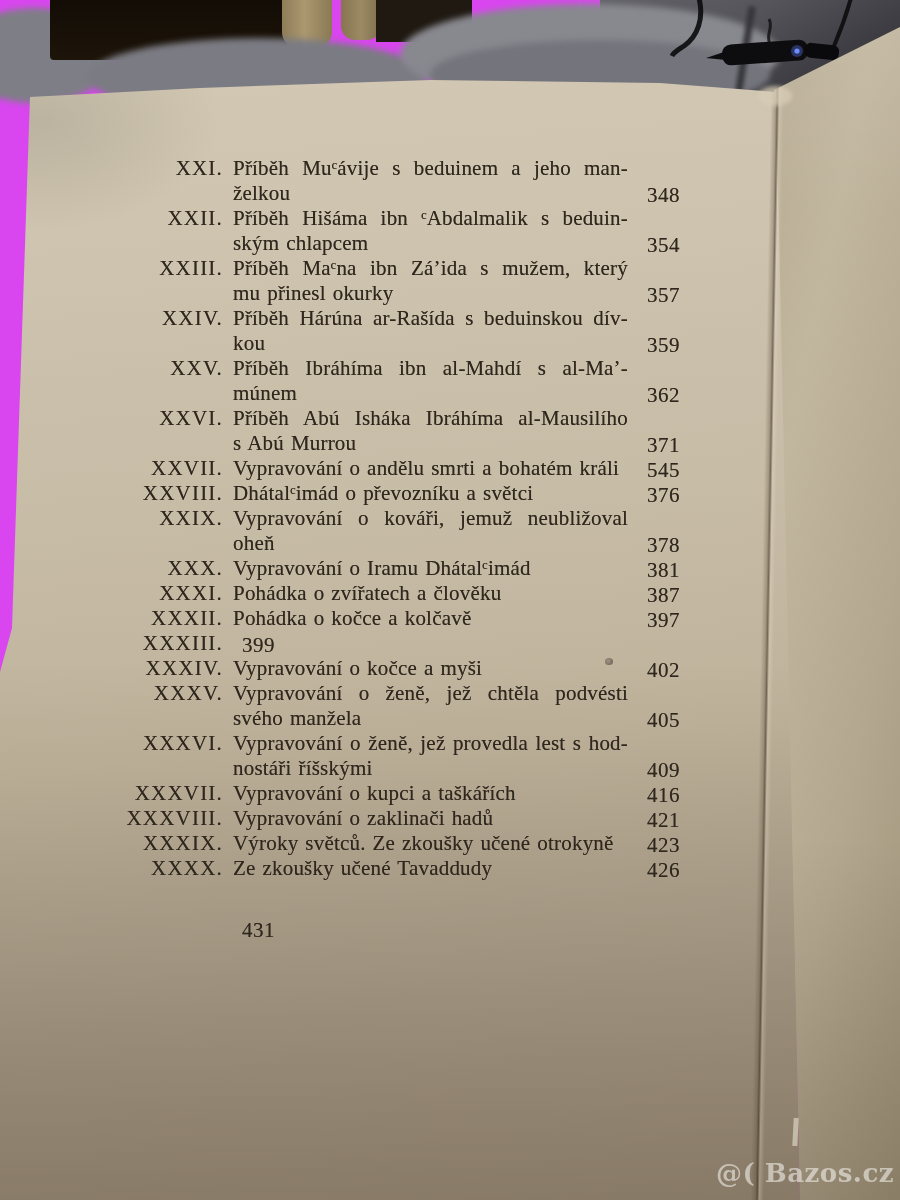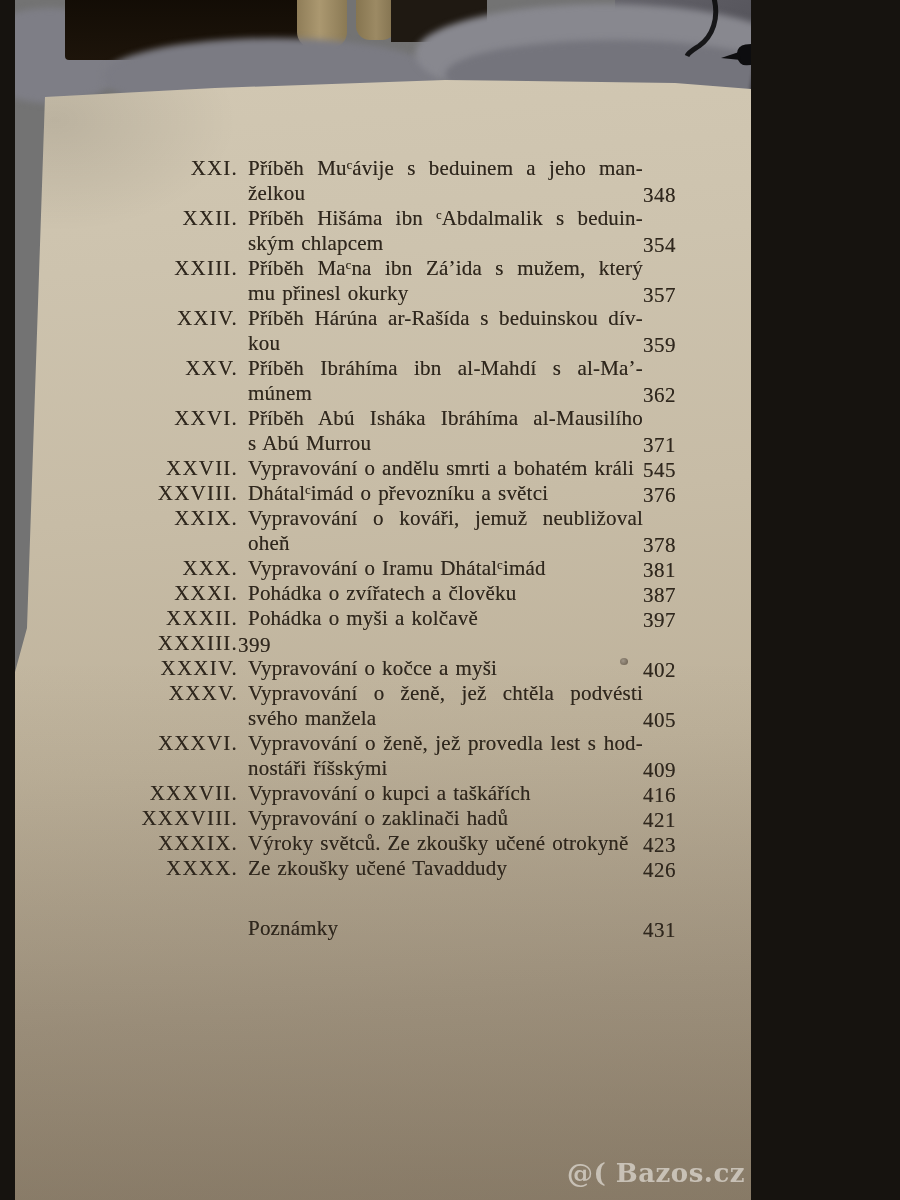--- a/index.html
+++ b/index.html
@@ -1,17 +1,17 @@
 <!DOCTYPE html>
 <html><head>
 <meta charset="utf-8">
 <style>
   html,body{margin:0;padding:0;background:#16130f;}
-  #stage{position:relative;width:736px;height:1200px;overflow:hidden;
-         background:#737373;font-family:"Liberation Serif","DejaVu Serif",serif;margin-left:15px;}
+  #stage{position:relative;width:900px;height:1200px;overflow:hidden;
+         background:#d946ef;font-family:"Liberation Serif","DejaVu Serif",serif;}
 
   
   .bg{position:absolute;}
   .couch-right{left:600px;top:-8px;width:310px;height:125px;
     background:linear-gradient(150deg,#64636a 0%,#56555c 35%,#3b3a40 70%,#1f1e21 100%);}
   .cabinet{left:50px;top:-6px;width:238px;height:66px;background:linear-gradient(180deg,#120c05,#1d140a);
     border-radius:0 0 6px 4px;}
   .pole1{left:282px;top:-6px;width:50px;height:54px;background:linear-gradient(90deg,#8f7d58,#ab9870 45%,#8a7954);
     border-radius:0 0 16px 16px;}
   .pole2{left:341px;top:-6px;width:40px;height:46px;background:linear-gradient(90deg,#867550,#9c8a64 50%,#7f6f4d);
@@ -51,21 +51,21 @@
     background:radial-gradient(circle at 40% 40%,#9a9083,#55493a);opacity:.85;}
 
   
   #toc{position:absolute;left:101px;top:156px;width:579px;color:#2f271d;
     font-size:21px;line-height:25px;letter-spacing:.2px;
     text-shadow:0 0 .6px rgba(47,39,29,.55);}
   .entry{display:flex;align-items:flex-start;}
   .entry.spaced{margin-top:35px;}
   .num{flex:none;width:122px;text-align:right;letter-spacing:1.2px;white-space:nowrap;}
   .txt{flex:none;width:395px;margin-left:10px;word-spacing:1.5px;}
-  .pg{flex:none;width:52px;align-self:flex-end;transform:translateY(2px);
+  .pg{flex:none;width:52px;text-align:right;align-self:flex-end;transform:translateY(2px);
       letter-spacing:.5px;}
   .line{height:25px;line-height:25px;white-space:nowrap;}
   .line.just{white-space:normal;text-align:justify;overflow:hidden;}
   .line.just::after{content:"";display:inline-block;width:100%;height:0;}
 
   
   .watermark{position:absolute;right:6px;bottom:12px;z-index:10;
     font-family:"DejaVu Serif",serif;font-weight:700;font-size:26px;
     color:rgba(252,250,245,.55);letter-spacing:.5px;}
 </style>
@@ -190,21 +190,21 @@
       <div class="entry">
       <div class="num">XXXI.</div>
       <div class="txt">
           <div class="line">Pohádka o zvířatech a člověku</div>
         </div>
       <div class="pg">387</div>
     </div>
       <div class="entry">
       <div class="num">XXXII.</div>
       <div class="txt">
-          <div class="line">Pohádka o myši a kolčavě</div>
+          <div class="line">Pohádka o kočce a kolčavě</div>
         </div>
       <div class="pg">397</div>
     </div>
       <div class="entry">
       <div class="num">XXXIII.</div>
       <div class="pg">399</div>
     </div>
       <div class="entry">
       <div class="num">XXXIV.</div>
       <div class="txt">
@@ -251,21 +251,18 @@
     </div>
       <div class="entry">
       <div class="num">XXXX.</div>
       <div class="txt">
           <div class="line">Ze zkoušky učené Tavaddudy</div>
         </div>
       <div class="pg">426</div>
     </div>
       <div class="entry spaced">
       <div class="num"></div>
-      <div class="txt">
-          <div class="line">Poznámky</div>
-        </div>
       <div class="pg">431</div>
     </div>
     </div>
 
   <div class="watermark">@( Bazos.cz</div>
 </div>
 
 </body></html>

